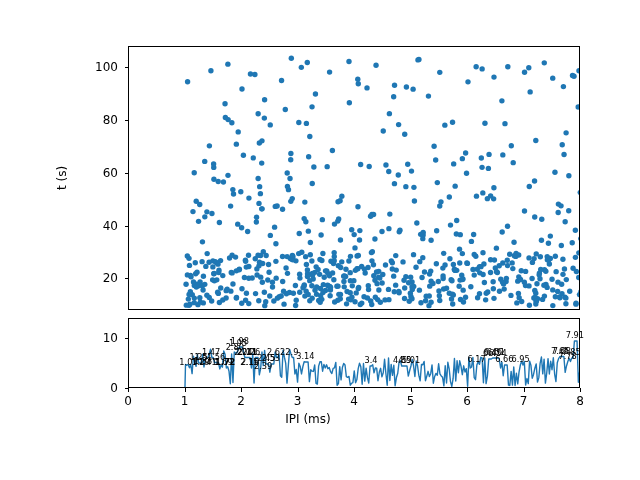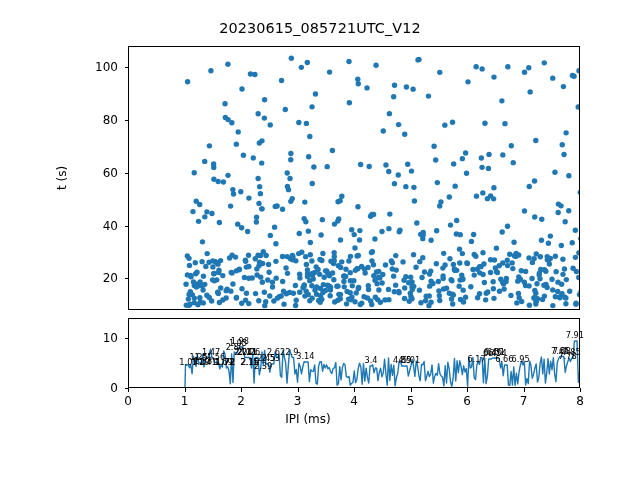--- a/index.html
+++ b/index.html
@@ -113,21 +113,20 @@
     white-space: nowrap;
     transform: translateX(-50%);
     line-height: 1;
   }
 </style>
 </head>
 <body>
 
 <div id="figure">
 
-  <div id="fig-title">20230615_085721UTC_V12</div>
 
   <div class="axes-frame" id="scatter-axes">
     <svg class="svg-layer" id="scatter-svg" width="452" height="264">
         <circle cx="59.33" cy="252.12" r="2.7" fill="#1f77b4"></circle>
         <circle cx="63.28" cy="247.63" r="2.7" fill="#1f77b4"></circle>
         <circle cx="66.67" cy="226.78" r="2.7" fill="#1f77b4"></circle>
         <circle cx="68.93" cy="257.66" r="2.7" fill="#1f77b4"></circle>
         <circle cx="73.45" cy="238.66" r="2.7" fill="#1f77b4"></circle>
         <circle cx="76.84" cy="219.38" r="2.7" fill="#1f77b4"></circle>
         <circle cx="80.23" cy="250.54" r="2.7" fill="#1f77b4"></circle>

